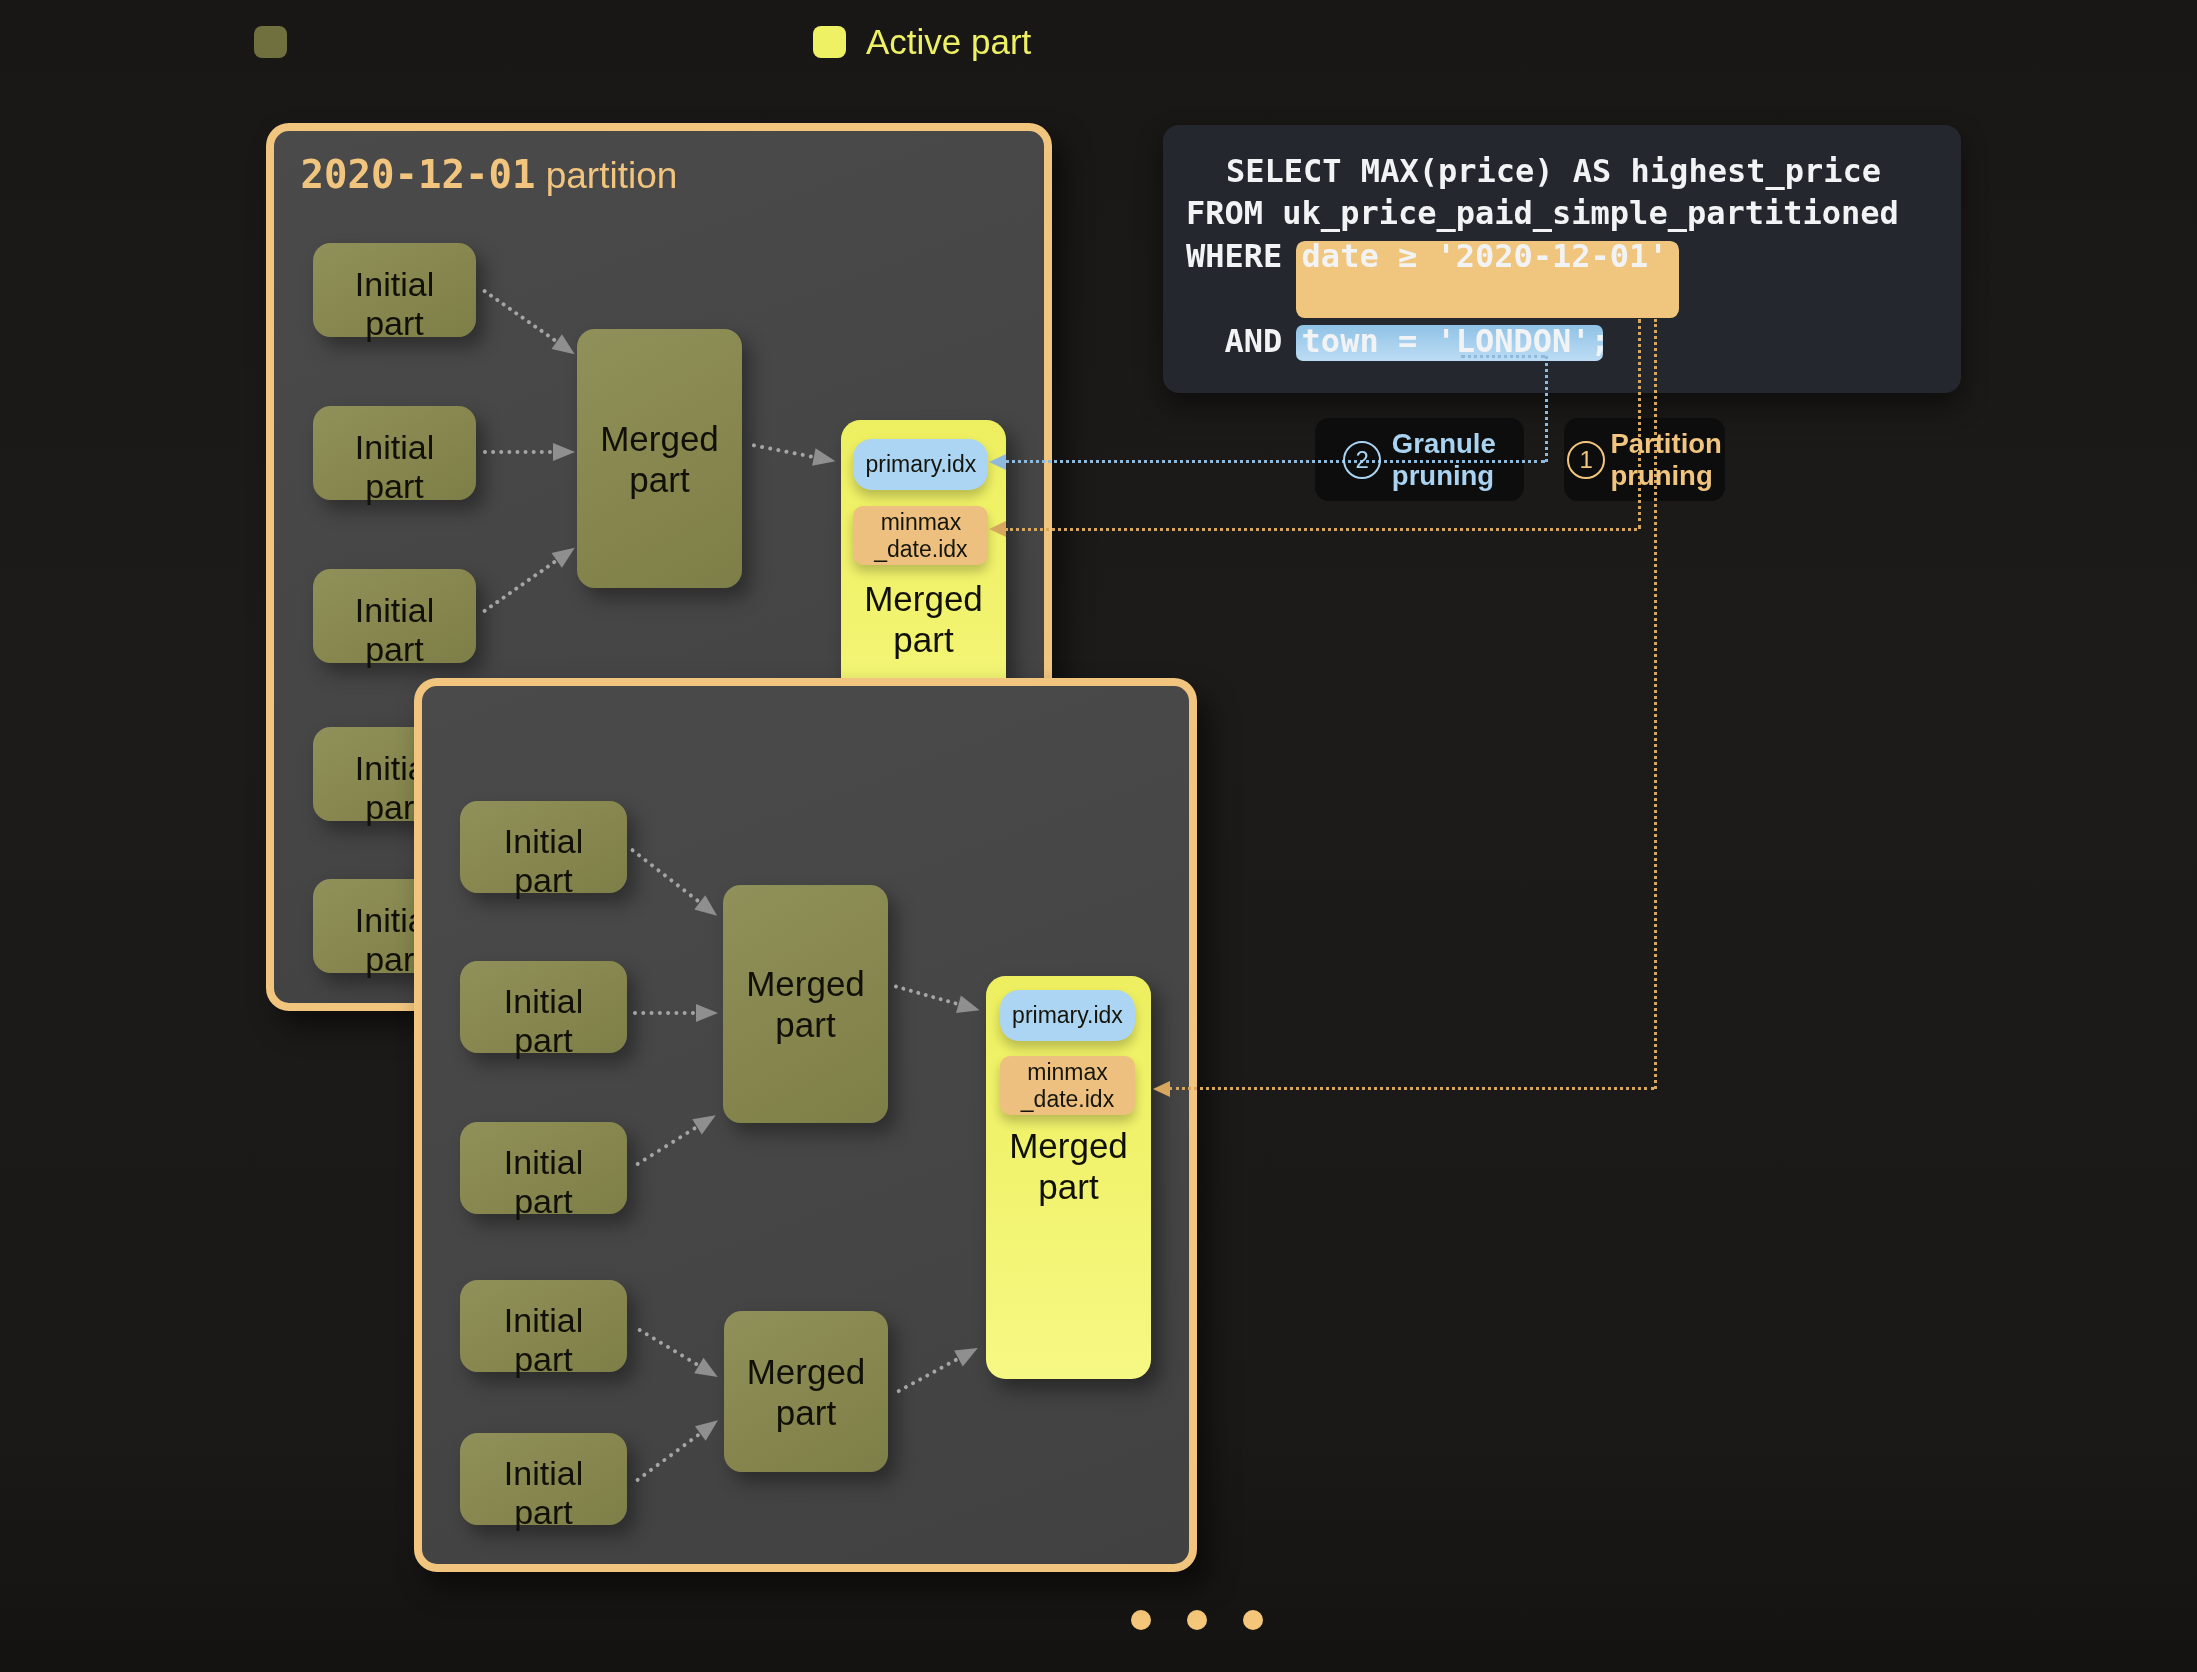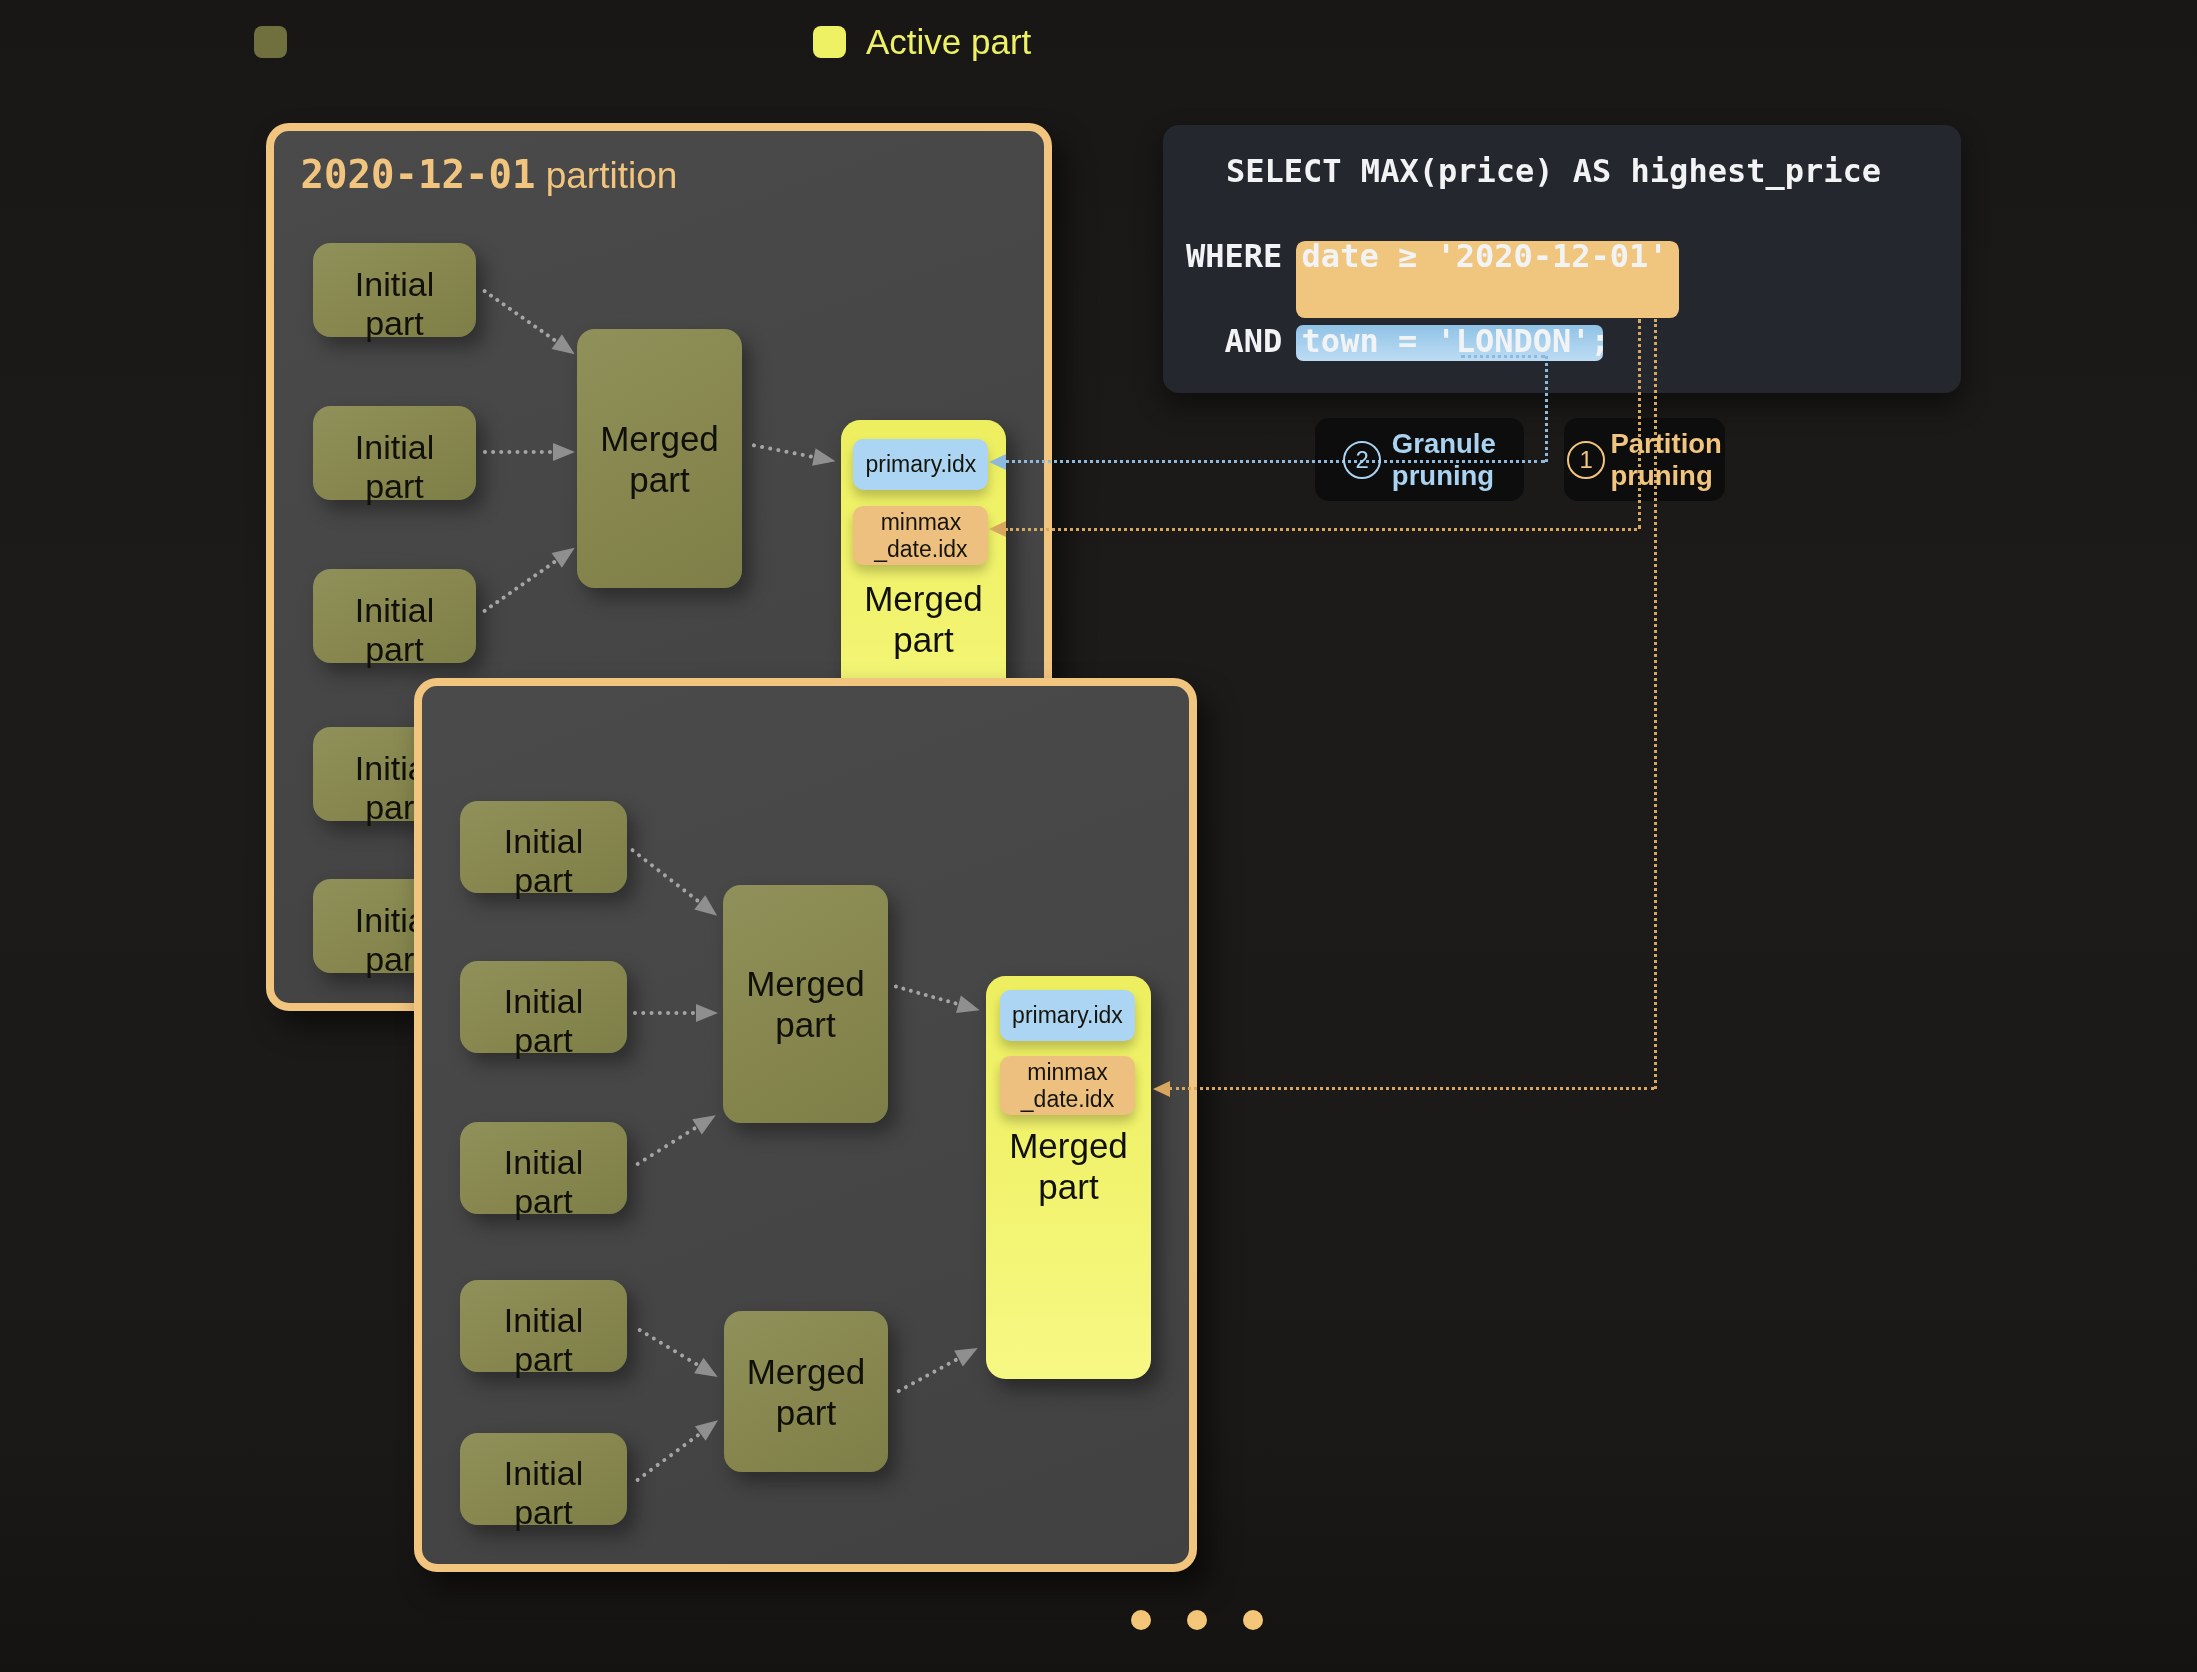--- a/index.html
+++ b/index.html
@@ -29,21 +29,21 @@
   .olive{background:linear-gradient(150deg,#90905a 0%,#86864e 55%,#7e7e48 100%);}
   .part-label{font-size:34px;line-height:39px;width:106px;margin-top:28px;}
   .merged-label{font-size:35px;line-height:41px;width:124px;}
   .ybox{position:absolute;border-radius:19.5px;box-shadow:8.9px 10.6px 19.5px rgba(0,0,0,.4);
         background:linear-gradient(180deg,#edef60 0%,#f2f472 60%,#f6f884 100%);}
   .idx{
     position:absolute;border-radius:10.6px;color:#15150d;text-align:center;
     font-size:23px;line-height:26.6px;display:flex;flex-direction:column;
     align-items:center;justify-content:center;box-shadow:0 7px 10.6px rgba(0,0,0,.22);
   }
-  .idx-blue{background:#abd5f2;}
+  .idx-blue{background:#abd5f2;border-radius:19px;}
   .idx-orange{background:#eec07f;}
   .ybox-label{position:absolute;left:0;width:100%;text-align:center;color:#101008;
               font-size:35px;line-height:41px;}
   
   .garrow{position:absolute;height:0;border-top:4.4px dotted #a5a5a5;
           transform-origin:left center;transform:rotate(var(--r,0deg));}
   .garrow::after{
     content:"";position:absolute;right:-23px;top:-11.5px;width:0;height:0;
     border-top:9.8px solid transparent;border-bottom:9.8px solid transparent;
     border-left:22px solid #8f8f8f;
@@ -170,20 +170,21 @@
   <div class="garrow z25" style="left:636px;top:1163px;width:71px;--r:-32deg;"></div>
   <div class="garrow z25" style="left:638px;top:1327px;width:70px;--r:31deg;"></div>
   <div class="garrow z25" style="left:636px;top:1479px;width:79px;--r:-36.5deg;"></div>
   <div class="garrow z25" style="left:894px;top:984px;width:66px;--r:15.8deg;"></div>
   <div class="garrow z25" style="left:897px;top:1390px;width:69px;--r:-28.6deg;"></div>
 
   <div id="sqlblock">
     <div class="hlrect" id="hl-date"></div>
     <div class="hlrect" id="hl-town"></div>
     <div class="sqlrow" style="top:25px;margin-left:40px;"><span>SELECT MAX(price) AS highest_price</span></div>
+    <div class="sqlrow" style="top:67px;"><span>FROM uk_price_paid_simple_partitioned</span></div>
     <div class="sqlrow" style="top:110px;"><span>WHERE </span><span>date ≥ '2020-12-01'</span></div>
     <div class="sqlrow" style="top:195px;"><span>  AND </span><span>town = 'LONDON'</span><span>;</span></div>
   </div>
 
   <div class="plabel-bg" style="left:1315px;top:418px;width:209px;height:83px;"></div>
   <div class="plabel" style="left:1315px;top:418px;width:209px;height:83px;">
     <span class="numcircle blue-t">2</span>
     <span class="plabel-txt blue-t"><span>Granule</span><br><span>pruning</span></span>
   </div>
 

